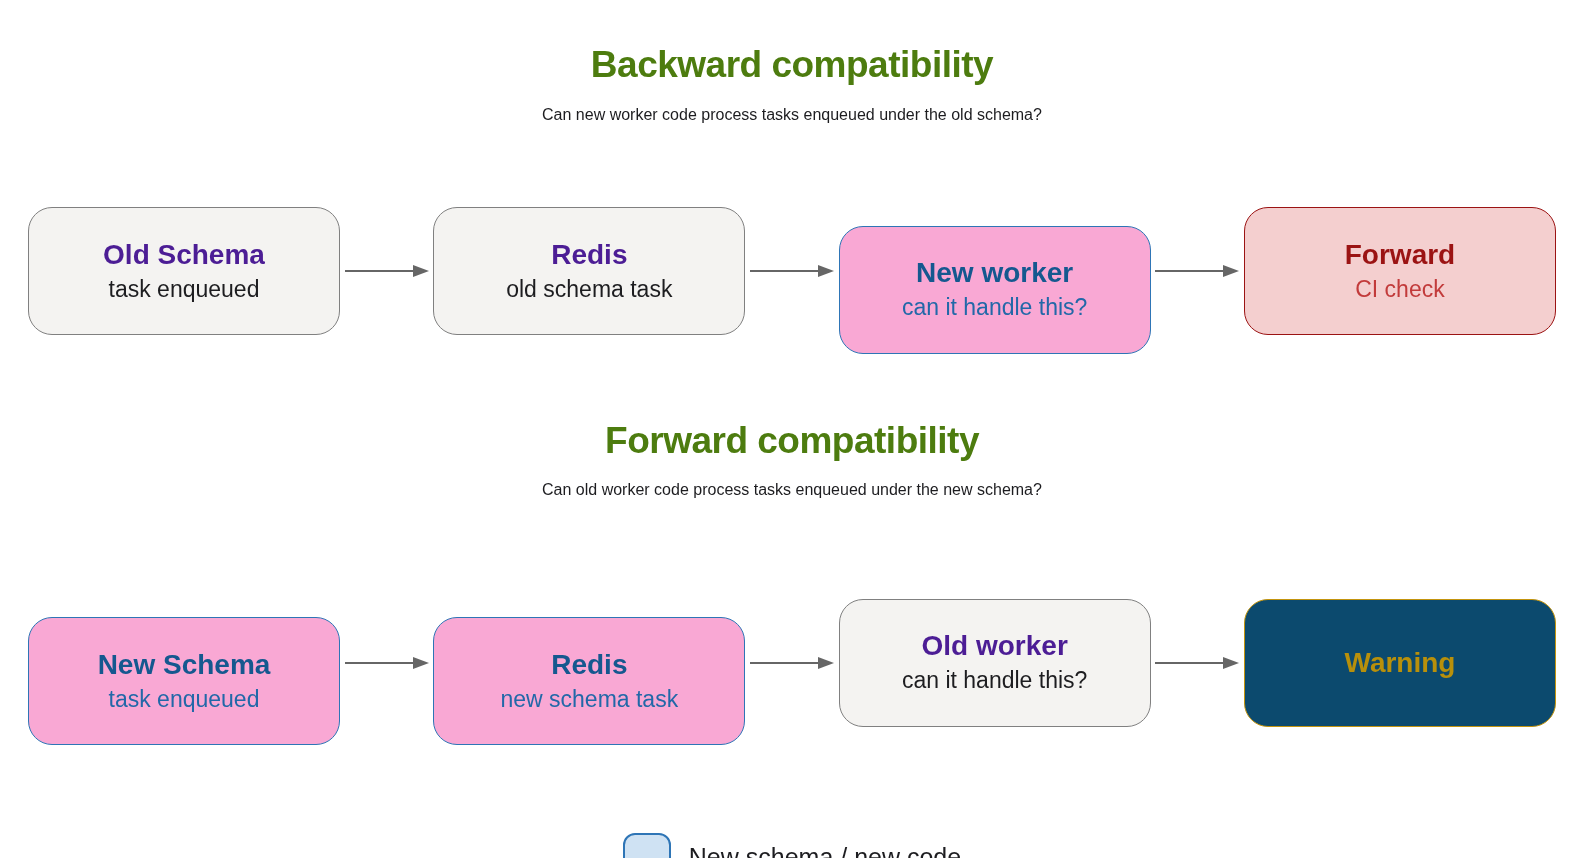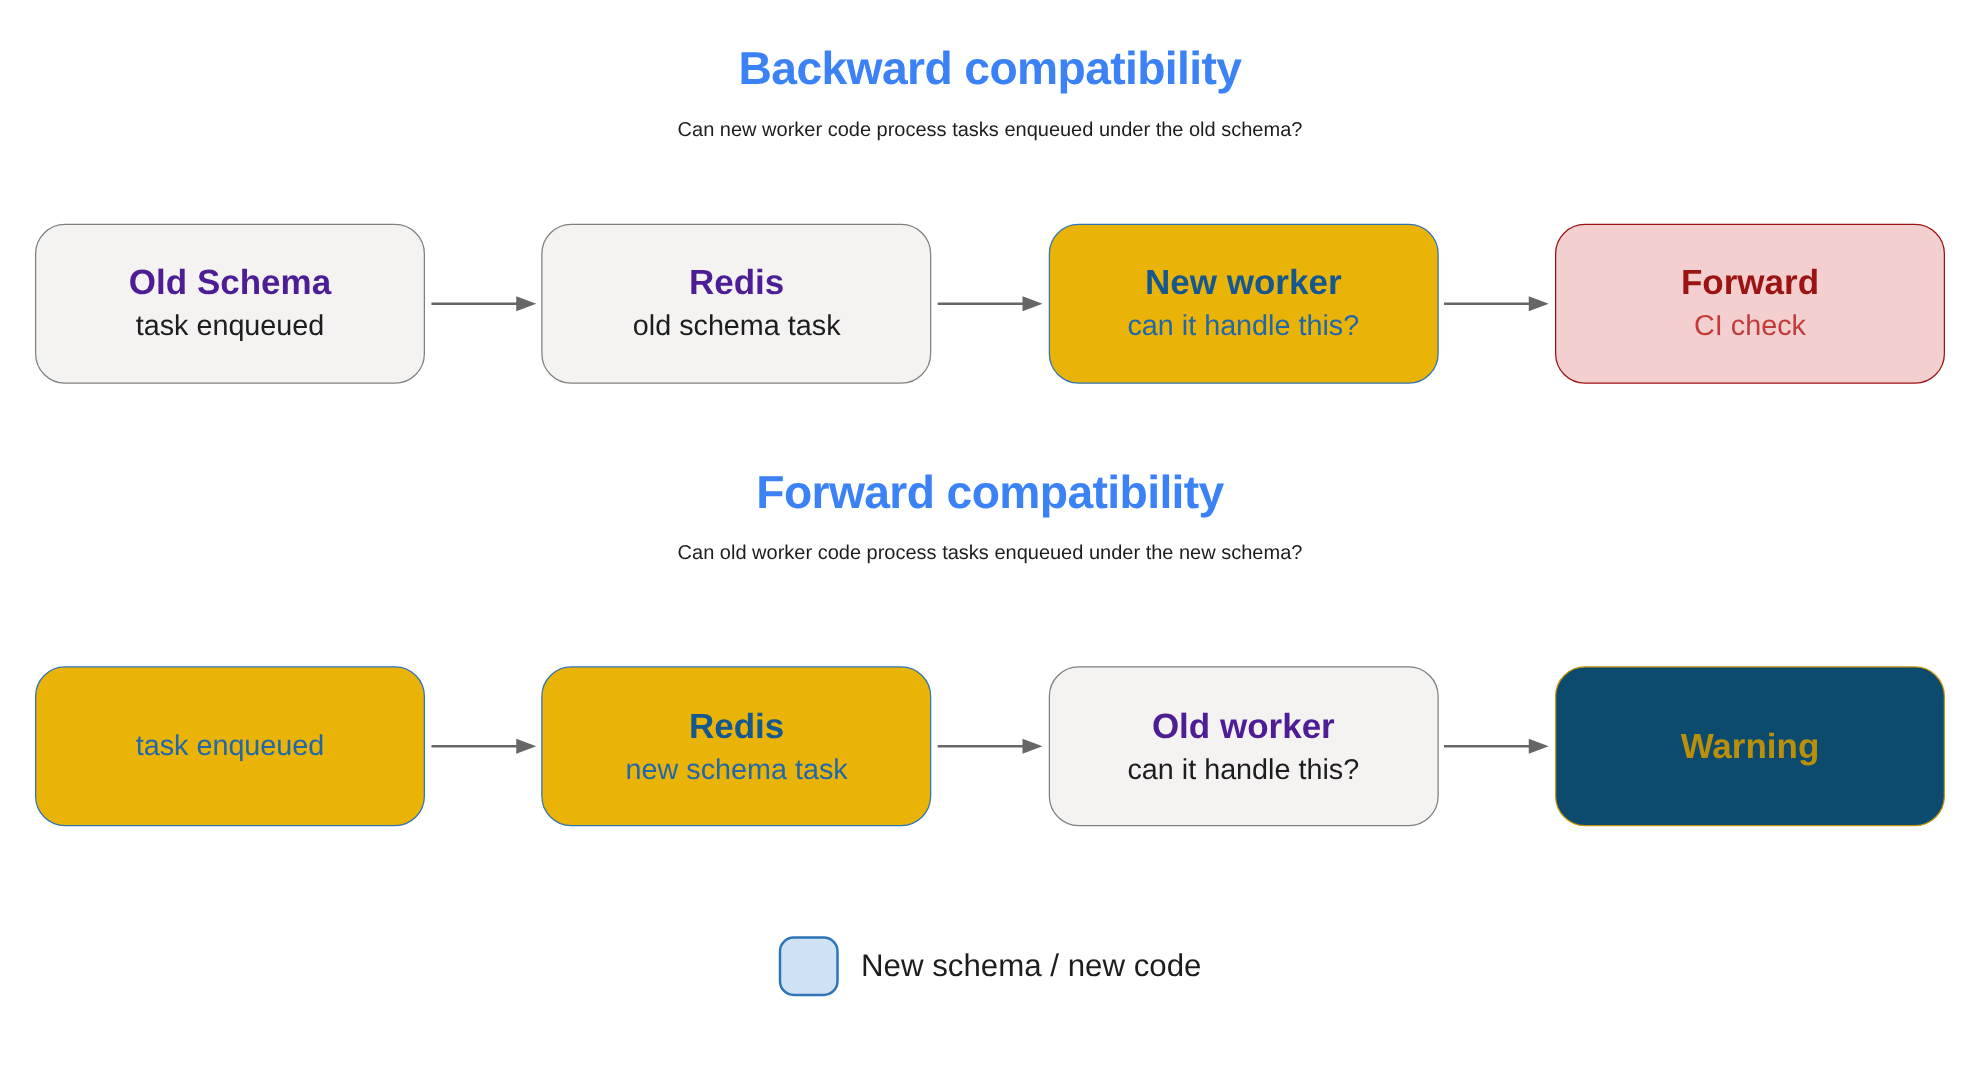--- a/index.html
+++ b/index.html
@@ -11,25 +11,25 @@
   .canvas {
     position: relative;
     width: 1584px;
     height: 858px;
     background: #ffffff;
     overflow: hidden;
     box-sizing: border-box;
     padding-top: 30px;
   }
   .section-title {
-    margin: 4px;
+    margin: 14px;
     text-align: center;
     font-size: 37px;
     font-weight: 700;
-    color: #3b82f6;
+    color: #4d7c0f;
     letter-spacing: -0.5px;
     line-height: 1.15;
   }
   .section-subtitle {
     margin: 18px 0 0 0;
     text-align: center;
     font-size: 16px;
     font-weight: 400;
     color: #1d1d20;
     line-height: 1.25;
@@ -65,21 +65,21 @@
   }
   .node-sub {
     font-size: 23px;
     font-weight: 400;
     color: #1d1d20;
     line-height: 1.2;
   }
   .node-sub:empty { display: none; }
 
   .node.old      { background: #f4f3f1; border: 1.5px solid #808080; }
-  .node.new      { background: #eab308; border: 1.5px solid #2e75b6; }
+  .node.new      { background: #f9a8d4; border: 1.5px solid #2e75b6; margin-top: 37px; }
   .node.blocking { background: #f4cfcf; border: 1.5px solid #9b1313; }
   .node.warning  { background: #0c4a6e; border: 1.5px solid #c3940e; }
 
   .node.new .node-title      { color: #15588f; }
   .node.new .node-sub        { color: #2268a8; }
   .node.blocking .node-title { color: #9b1313; }
   .node.blocking .node-sub   { color: #c23b3b; }
   .node.warning .node-title  { color: #b8900b; }
 
   .arrow {
@@ -160,20 +160,21 @@
       <div class="node-title">Forward</div>
       <div class="node-sub">CI check</div>
     </div>
   </div>
 
   <h1 class="section-title section-2-title">Forward compatibility</h1>
   <p class="section-subtitle">Can old worker code process tasks enqueued under the new schema?</p>
 
   <div class="flow-row row-2">
     <div class="node new">
+      <div class="node-title">New Schema</div>
       <div class="node-sub">task enqueued</div>
     </div>
     <div class="arrow">
       <svg width="84" height="16" viewBox="0 0 84 16">
           <line x1="0" y1="8" x2="69" y2="8" stroke="#666666" stroke-width="2"></line>
           <polygon points="68,2 84,8 68,14" fill="#666666"></polygon>
         </svg>
     </div>
     <div class="node new">
       <div class="node-title">Redis</div>

